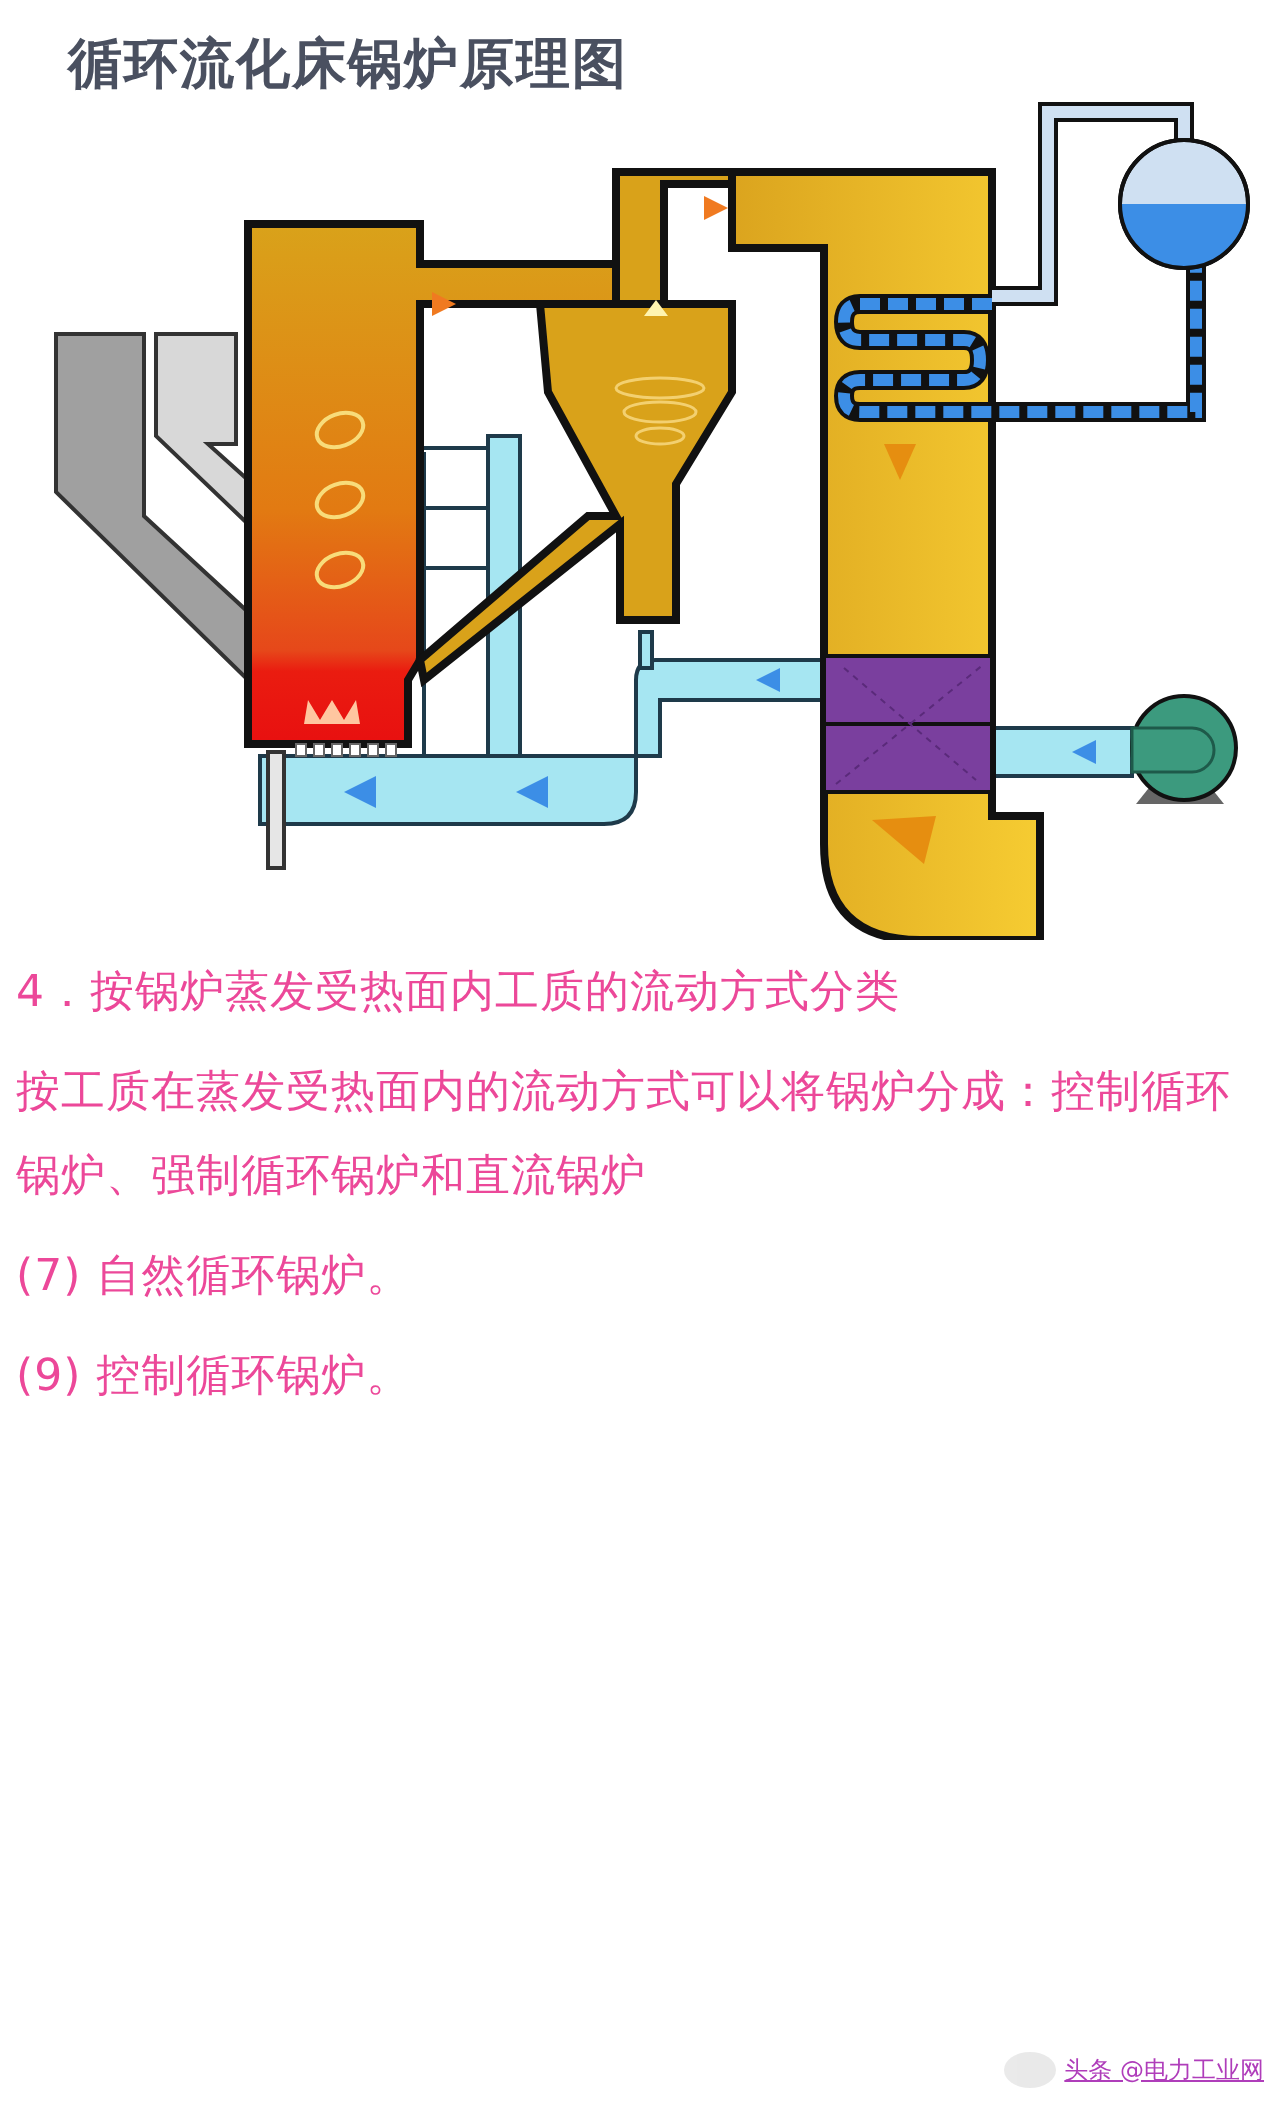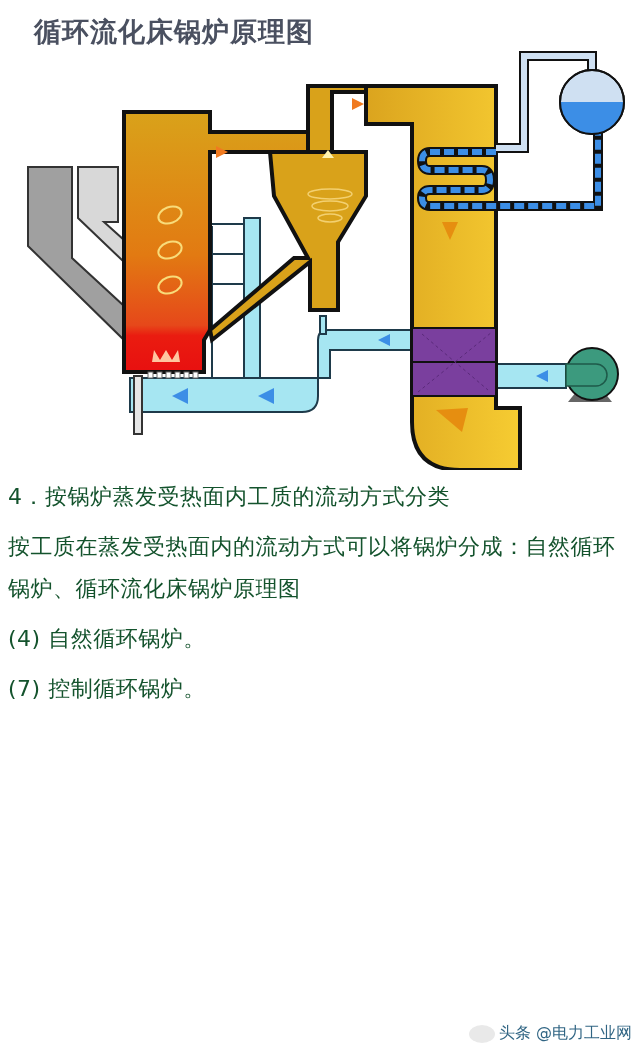--- a/index.html
+++ b/index.html
@@ -3,24 +3,24 @@
   <meta charset="utf-8">
   <style>
     html, body { margin: 0; padding: 0; background: #ffffff; }
     body { width: 640px; height: 1058px; position: relative; overflow: hidden;
            font-family: "DejaVu Sans", "Liberation Sans", sans-serif; color: #4a4a4a; }
     .figure { position: absolute; left: 12px; top: 0; width: 640px; height: 470px; }
     .fig-title { position: absolute; left: 22px; top: 14px; font-family: "DejaVu Serif", "Liberation Serif", serif;
                  font-size: 27px; font-weight: bold; color: #4a5060; letter-spacing: 1px; }
     svg.diagram { position: absolute; left: 0; top: 0; }
     .text-body { position: absolute; left: 8px; top: 476px; width: 628px; }
-    .para { font-size: 22px; line-height: 42px; color: #14532d; margin: 0 0 8px 0; letter-spacing: 0.5px; }
+    .para { font-size: 22px; line-height: 42px; color: #ec4899; margin: 0 0 8px 0; letter-spacing: 0.5px; }
     .para.heading { margin-bottom: 8px; }
     .watermark { position: absolute; right: 8px; bottom: 14px; display: flex; align-items: center; gap: 4px;
-                 font-size: 16px; color: #0c4a6e; opacity: 0.85; }
+                 font-size: 12px; color: #a21caf; opacity: 0.85; text-decoration: underline; }
     .watermark .bubble { width: 26px; height: 18px; border-radius: 50%; background: #e6e6e6; display: inline-block; }
   </style>
 </head>
 <body>
 
 <div class="figure">
   <div class="fig-title">循环流化床锅炉原理图</div>
 
   <svg class="diagram" width="640" height="470" viewBox="0 0 640 470">
     <defs>
@@ -135,21 +135,21 @@
       <polygon points="160,396 176,388 176,404"></polygon>
       <polygon points="246,396 262,388 262,404"></polygon>
       <polygon points="366,340 378,334 378,346"></polygon>
       <polygon points="524,376 536,370 536,382"></polygon>
     </g>
   </svg>
 </div>
 
 <div class="text-body">
   <p class="para heading">4．按锅炉蒸发受热面内工质的流动方式分类</p>
-  <p class="para">按工质在蒸发受热面内的流动方式可以将锅炉分成：自然循环锅炉、循环流化床锅炉原理图</p>
-  <p class="para">(4) 自然循环锅炉。</p>
-  <p class="para">(7) 控制循环锅炉。</p>
+  <p class="para">按工质在蒸发受热面内的流动方式可以将锅炉分成：控制循环锅炉、强制循环锅炉和直流锅炉</p>
+  <p class="para">(7) 自然循环锅炉。</p>
+  <p class="para">(9) 控制循环锅炉。</p>
 </div>
 
 <div class="watermark">
   <span class="bubble"></span>
   <span>头条 @电力工业网</span>
 </div>
 
 </body></html>

